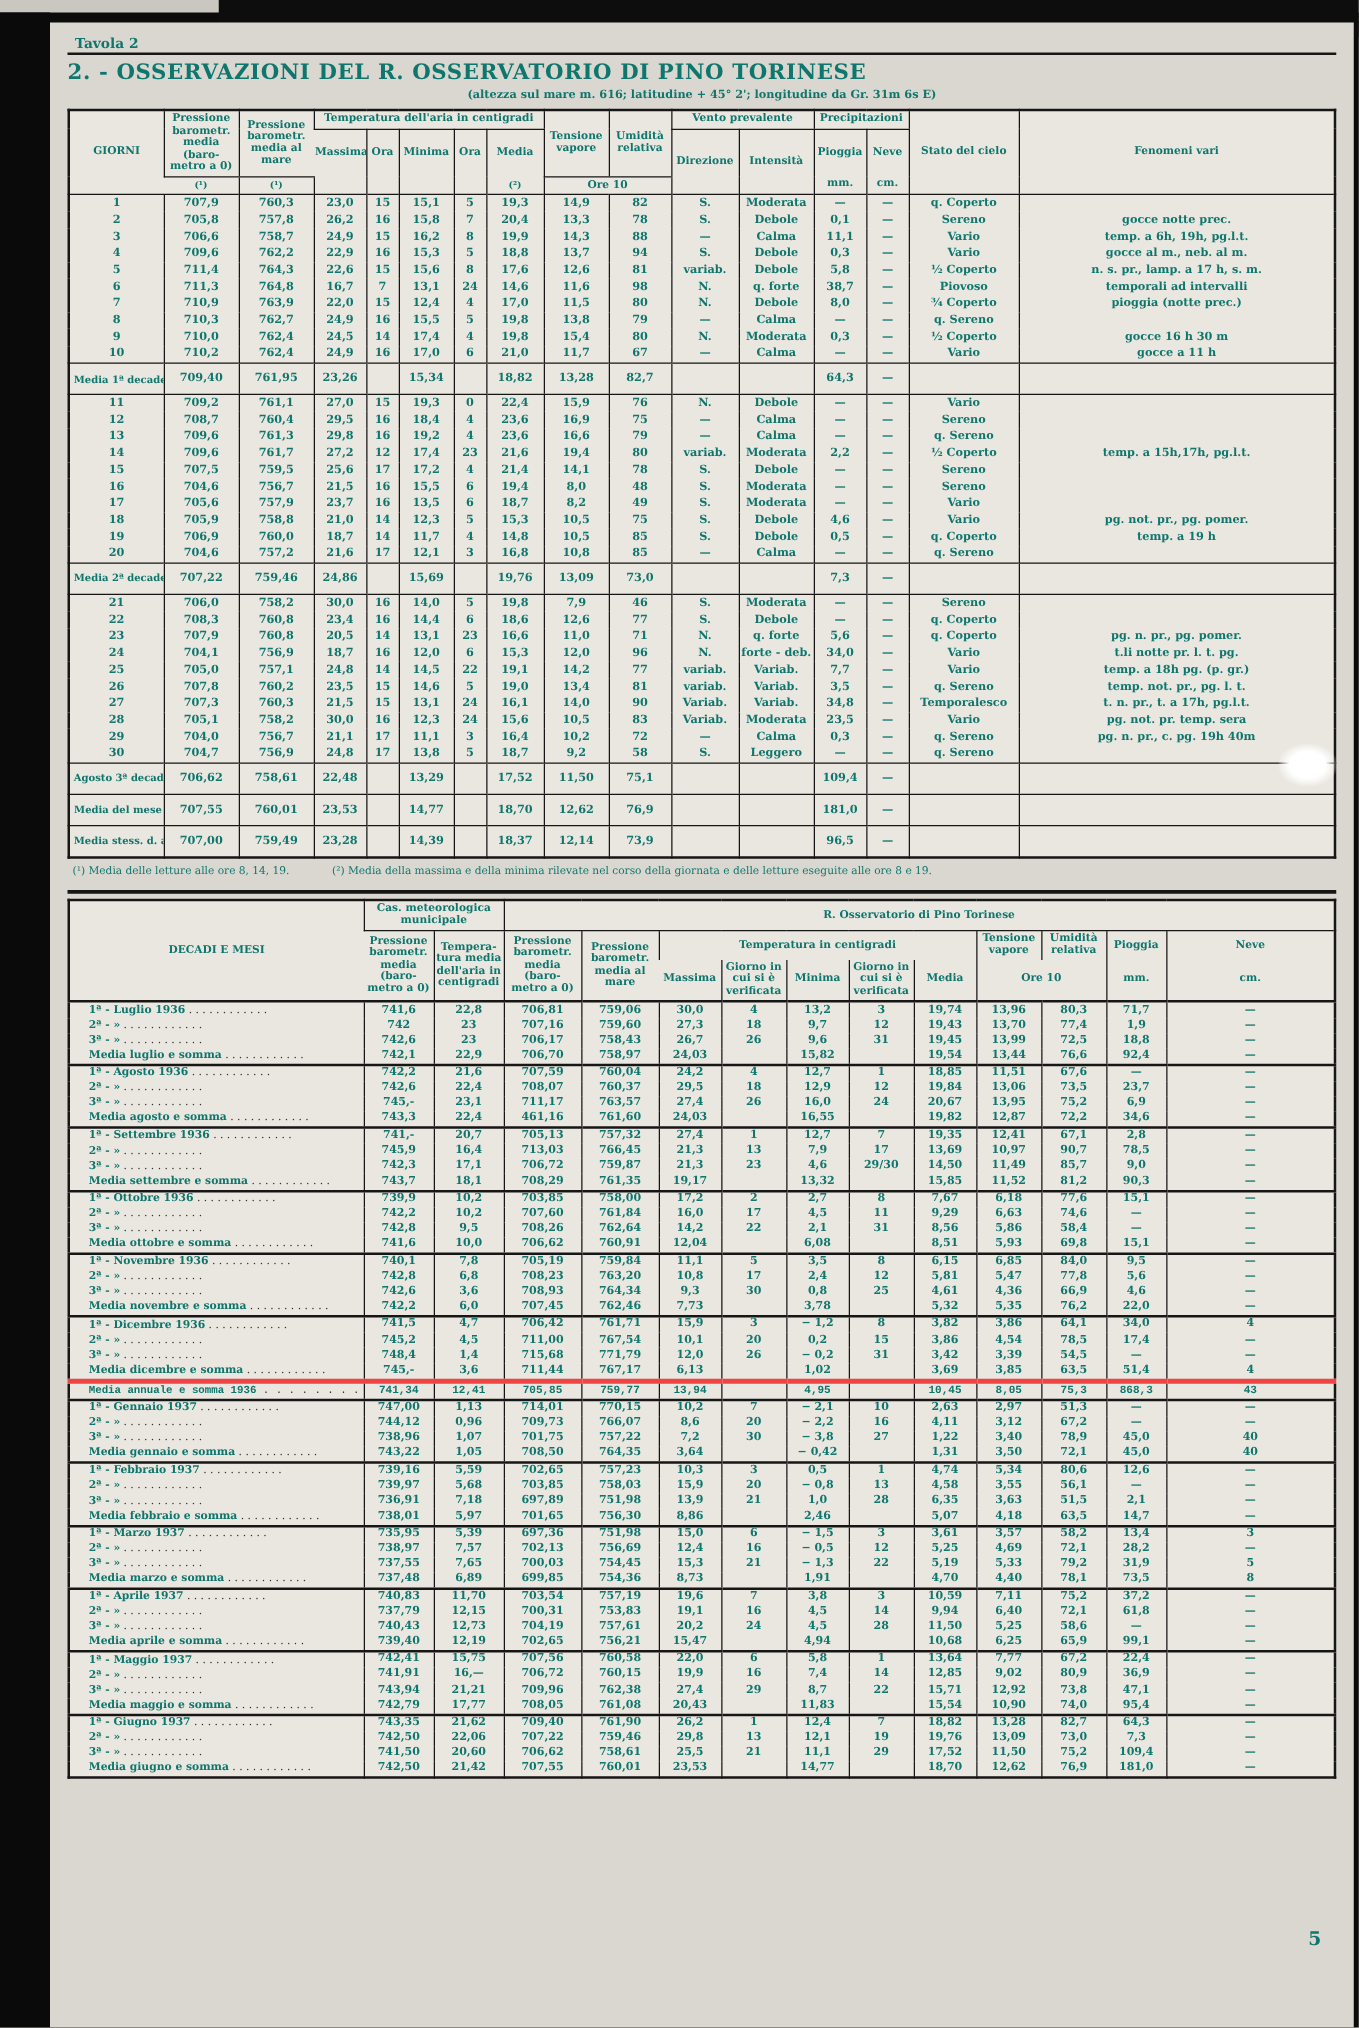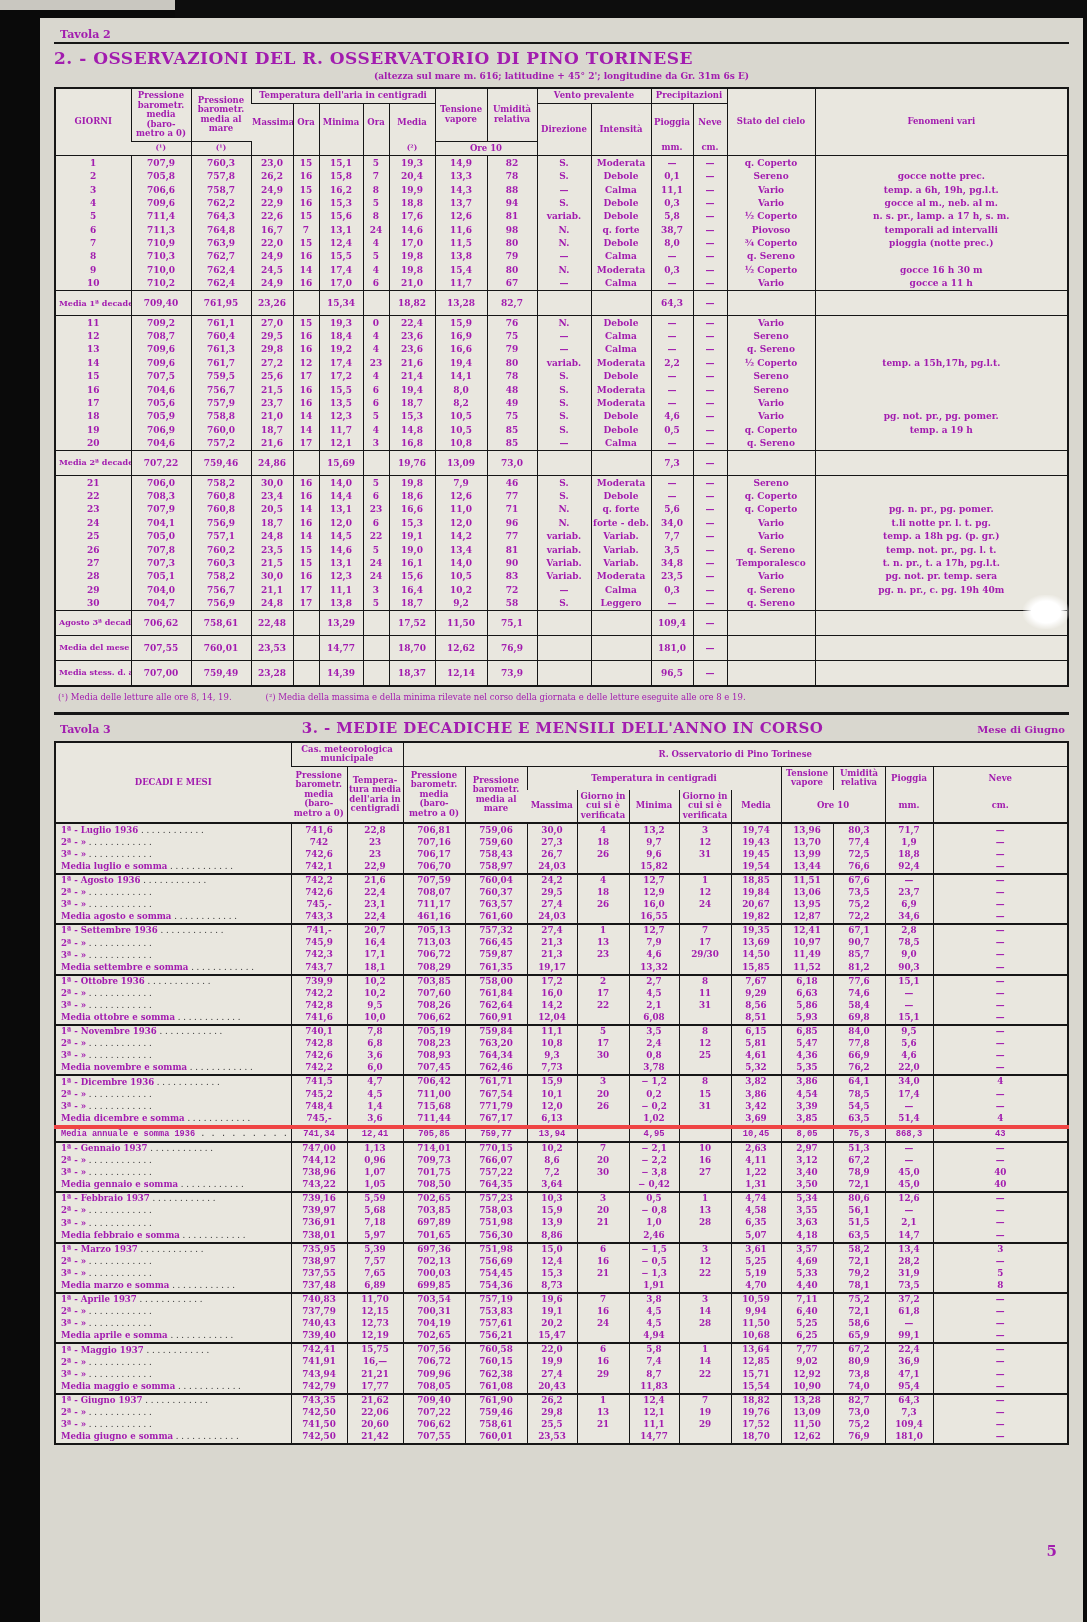--- a/index.html
+++ b/index.html
@@ -10,21 +10,21 @@
     overflow:hidden;
   }
   
   .scan-strip-top{position:absolute;top:0;left:0;width:100%;height:10px;background:#c9c7c0;}
   .scan-block-tr{position:absolute;top:0;left:175px;right:0;height:30px;background:#0d0d0d;}
   .scan-left-bar{position:absolute;top:10px;left:0;width:40px;height:1612px;background:#0a0a0a;}
   .scan-smudge{position:absolute;top:595px;right:18px;width:46px;height:34px;background:radial-gradient(ellipse at center,#ffffff 0%,#ffffff 45%,rgba(255,255,255,0) 75%);}
   .paper{
     position:absolute;left:40px;top:18px;right:4px;bottom:0;
     background:#d9d7cf;
-    color:#a21caf;
+    color:#0f766e;
     padding:8px 14px 0 14px;
     box-sizing:border-box;
   }
   .tavola-label{font-size:11px;font-weight:bold;margin:2px 0 1px 6px;}
   .top-rule{border-top:2px solid #161616;margin:1px 0 4px 0;}
   .t2-title{
     font-size:17px;font-weight:bold;letter-spacing:.5px;margin-top:2px;
   }
   .t2-subtitle{text-align:center;font-size:9px;font-weight:bold;margin:3px 0 6px 0;}
   table{border-collapse:collapse;width:100%;background:#e9e7df;table-layout:fixed;}
@@ -34,29 +34,29 @@
     padding:0 1px;text-align:center;vertical-align:middle;
     overflow:hidden;white-space:nowrap;
   }
   th:first-child,td:first-child{border-left:none;}
   table{border:2px solid #161616;}
   thead th{font-weight:bold;white-space:normal;font-size:8.5px;padding:2px 1px;}
   thead tr.grp th{border-bottom:1px solid #161616;}
   thead{border-bottom:1.5px solid #161616;}
   .t2 tbody td{font-weight:bold;height:13.4px;}
   .t2 tbody tr.sum td{border-top:1.5px solid #161616;border-bottom:1.5px solid #161616;height:24px;}
-  .t2 tbody tr.sum td.lbl{text-align:center;font-size:8px;padding-left:3px;}
+  .t2 tbody tr.sum td.lbl{text-align:right;font-size:8px;padding-left:3px;}
   .footnotes{display:flex;gap:34px;font-size:8.5px;font-weight:normal;margin:5px 0 10px 4px;}
   .section-rule{border-top:3px solid #161616;margin:2px 0 4px 0;}
   .t3-head{display:flex;align-items:baseline;margin:2px 0 4px 0;}
   .t3-head .tavola-label{flex:0 0 150px;margin:0 0 0 6px;}
   .t3-title{flex:1;text-align:center;font-size:15px;font-weight:bold;letter-spacing:.4px;}
   .t3-mese{flex:0 0 150px;text-align:right;font-size:10px;font-weight:bold;padding-right:4px;}
   .t3 tbody td{font-weight:bold;height:12.1px;font-size:8.8px;}
-  .t3 tbody td.lbl{text-align:left;padding-left:5px;font-size:8.6px;}
+  .t3 tbody td.lbl{text-align:left;padding-left:15px;font-size:8.6px;}
   .t3 tbody td.lbl::after{content:"  .  .  .  .  .  .  .  .  .  .  .  .";font-weight:normal;color:#333;}
   .t3 tbody tr.first td{border-top:2px solid #161616;}
   .t3 tbody tr.annual td{border-top:4px solid #ef4444;border-bottom:2px solid #161616;font-family:Liberation Mono, monospace;}
   .page-number{position:absolute;right:26px;bottom:62px;font-size:15px;font-weight:bold;}
   .small-note{font-size:7.5px;}
 </style>
 </head>
 <body>
 
 <div class="scan-strip-top"></div>
@@ -761,25 +761,20 @@
       </tbody>
   </table>
 
   <div class="footnotes">
     <span>(¹) Media delle letture alle ore 8, 14, 19.</span>
     <span>(²) Media della massima e della minima rilevate nel corso della giornata e delle letture eseguite alle ore 8 e 19.</span>
   </div>
 
   <div class="section-rule"></div>
 
-  <div class="t3-head">
-    <div class="tavola-label">Tavola 3</div>
-    <div class="t3-title">3. - MEDIE DECADICHE E MENSILI DELL'ANNO IN CORSO</div>
-    <div class="t3-mese">Mese di Giugno</div>
-  </div>
 
   <table class="t3">
     <colgroup>
       <col style="width:236px">
       <col style="width:56px">
         <col style="width:56px">
       <col style="width:62px">
         <col style="width:62px">
       <col style="width:50px">
         <col style="width:52px">

